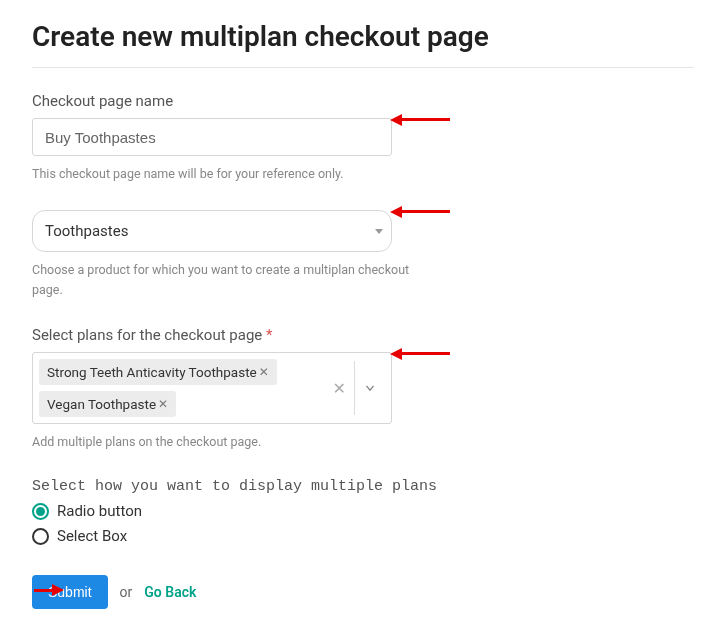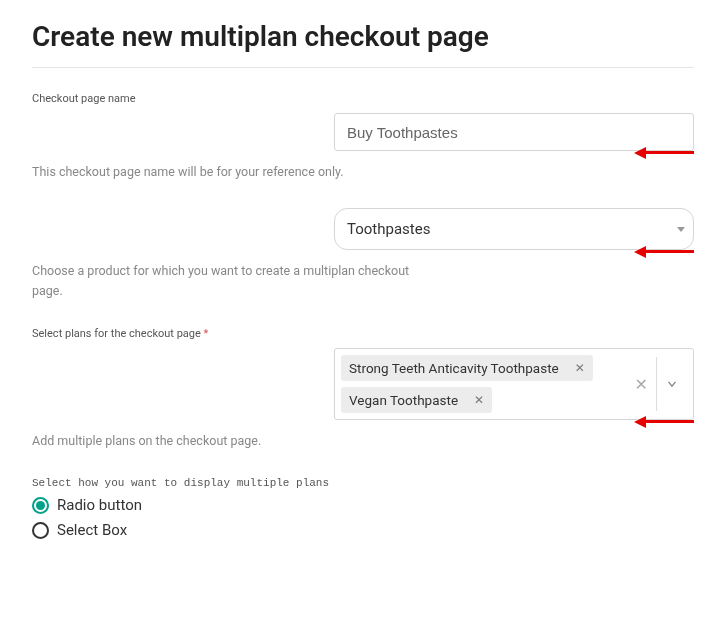--- a/index.html
+++ b/index.html
@@ -21,37 +21,36 @@
     color: #222;
     margin: 0 0 14px 0;
   }
   hr.divider {
     border: none;
     border-top: 1px solid #e5e5e5;
     margin: 0 0 24px 0;
   }
   .field-block { margin-bottom: 26px; position: relative; }
   .label {
-    font-size: 11px;
+    font-size: 15px;
     color: #555;
     margin-bottom: 8px;
   }
   .req { color: #d9534f; }
   .hint {
     font-size: 12.5px;
     color: #888;
     margin-top: 8px;
     line-height: 1.6;
     max-width: 400px;
   }
   .input-row {
     position: relative;
     display: flex;
-    align-items: flex-end;
-    flex-direction: column;
+    align-items: flex-start;
   }
   .text-input {
     width: 360px;
     height: 38px;
     border: 1px solid #d6d6d6;
     border-radius: 3px;
     padding: 0 12px;
     font-size: 15px;
     color: #666;
   }
@@ -92,21 +91,21 @@
     align-content: flex-start;
   }
   .chip {
     background: #ececec;
     border-radius: 3px;
     padding: 5px 8px;
     font-size: 13.5px;
     color: #333;
     display: flex;
     align-items: center;
-    gap: 16px;
+    gap: 2px;
   }
   .chip-x {
     color: #777;
     font-size: 12px;
     cursor: pointer;
     line-height: 1;
   }
   .ms-controls {
     display: flex;
     align-items: center;
@@ -292,14 +291,25 @@
           </span>
         <span class="radio-label">Radio button</span>
       </div>
       <div class="radio-row">
         <span class="radio"></span>
         <span class="radio-label">Select Box</span>
       </div>
     </div>
   </div>
 
+  <div class="actions-wrap">
+    <span class="arrow-left-origin" style="top:9px;">
+      <span class="shaft"></span>
+        <span class="head"></span>
+    </span>
+    <div class="actions" style="margin-left:0;">
+      <button class="btn-submit">Submit</button>
+      <span class="or-text">or</span>
+      <a class="link-back">Go Back</a>
+    </div>
+  </div>
 
 </div>
 
 </body></html>

